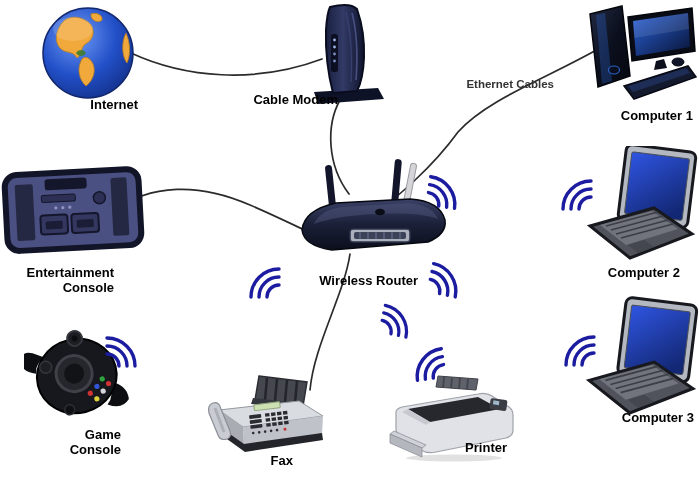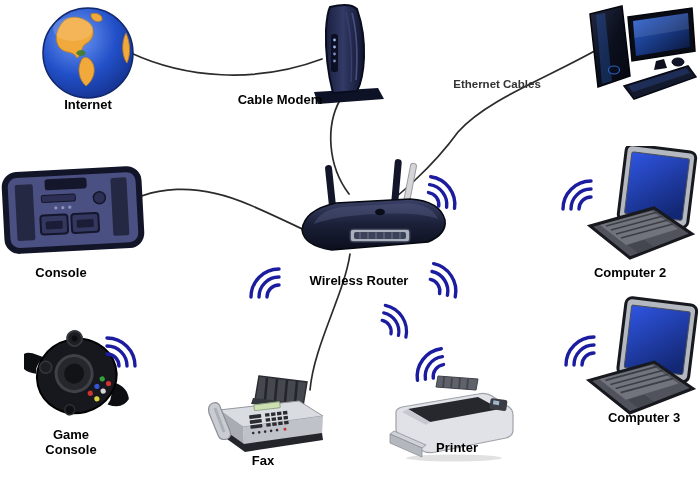--- a/index.html
+++ b/index.html
@@ -11,21 +11,21 @@
     overflow:hidden;
   }
   .dev{position:absolute;}
   .lbl{
     position:absolute;
     font-family:"Liberation Sans", sans-serif;
     font-weight:bold;
     font-size:13px;
     line-height:1.18;
     color:var(--label-text,#000);
-    text-align:center;
+    text-align:right;
     white-space:nowrap;
   }
   .lbl-small{font-size:11.5px;color:#333;}
   .lbl div{white-space:nowrap;}
   .cables{position:absolute;left:0;top:0;color:var(--cable,#2b2b2b);}
   .wifi{position:absolute;color:var(--wifi-arc,#1c1ca0);}
 </style>
 </head>
 <body>
 
@@ -296,21 +296,23 @@
     <g fill="none" stroke="currentColor" stroke-width="3.4" stroke-linecap="round">
       <path d="M5,27 A12,12 0 0 1 17,39"></path>
         <path d="M5,19 A20,20 0 0 1 25,39"></path>
         <path d="M5,11 A28,28 0 0 1 33,39"></path>
     </g>
   </svg>
 
   <div class="lbl" style="left:38px;top:97px;width:100px">Internet</div>
   <div class="lbl" style="left:222px;top:92px;width:116px">Cable Modem</div>
   <div class="lbl lbl-small" style="left:440px;top:78px;width:114px">Ethernet Cables</div>
+  <div class="lbl" style="left:593px;top:108px;width:100px">Computer 1</div>
   <div class="lbl" style="left:8px;top:265px;width:106px">
+    <div>Entertainment</div>
     <div>Console</div>
   </div>
   <div class="lbl" style="left:300px;top:273px;width:118px">Wireless Router</div>
   <div class="lbl" style="left:580px;top:265px;width:100px">Computer 2</div>
   <div class="lbl" style="left:21px;top:427px;width:100px">
     <div>Game</div>
     <div>Console</div>
   </div>
   <div class="lbl" style="left:233px;top:453px;width:60px">Fax</div>
   <div class="lbl" style="left:407px;top:440px;width:100px">Printer</div>

